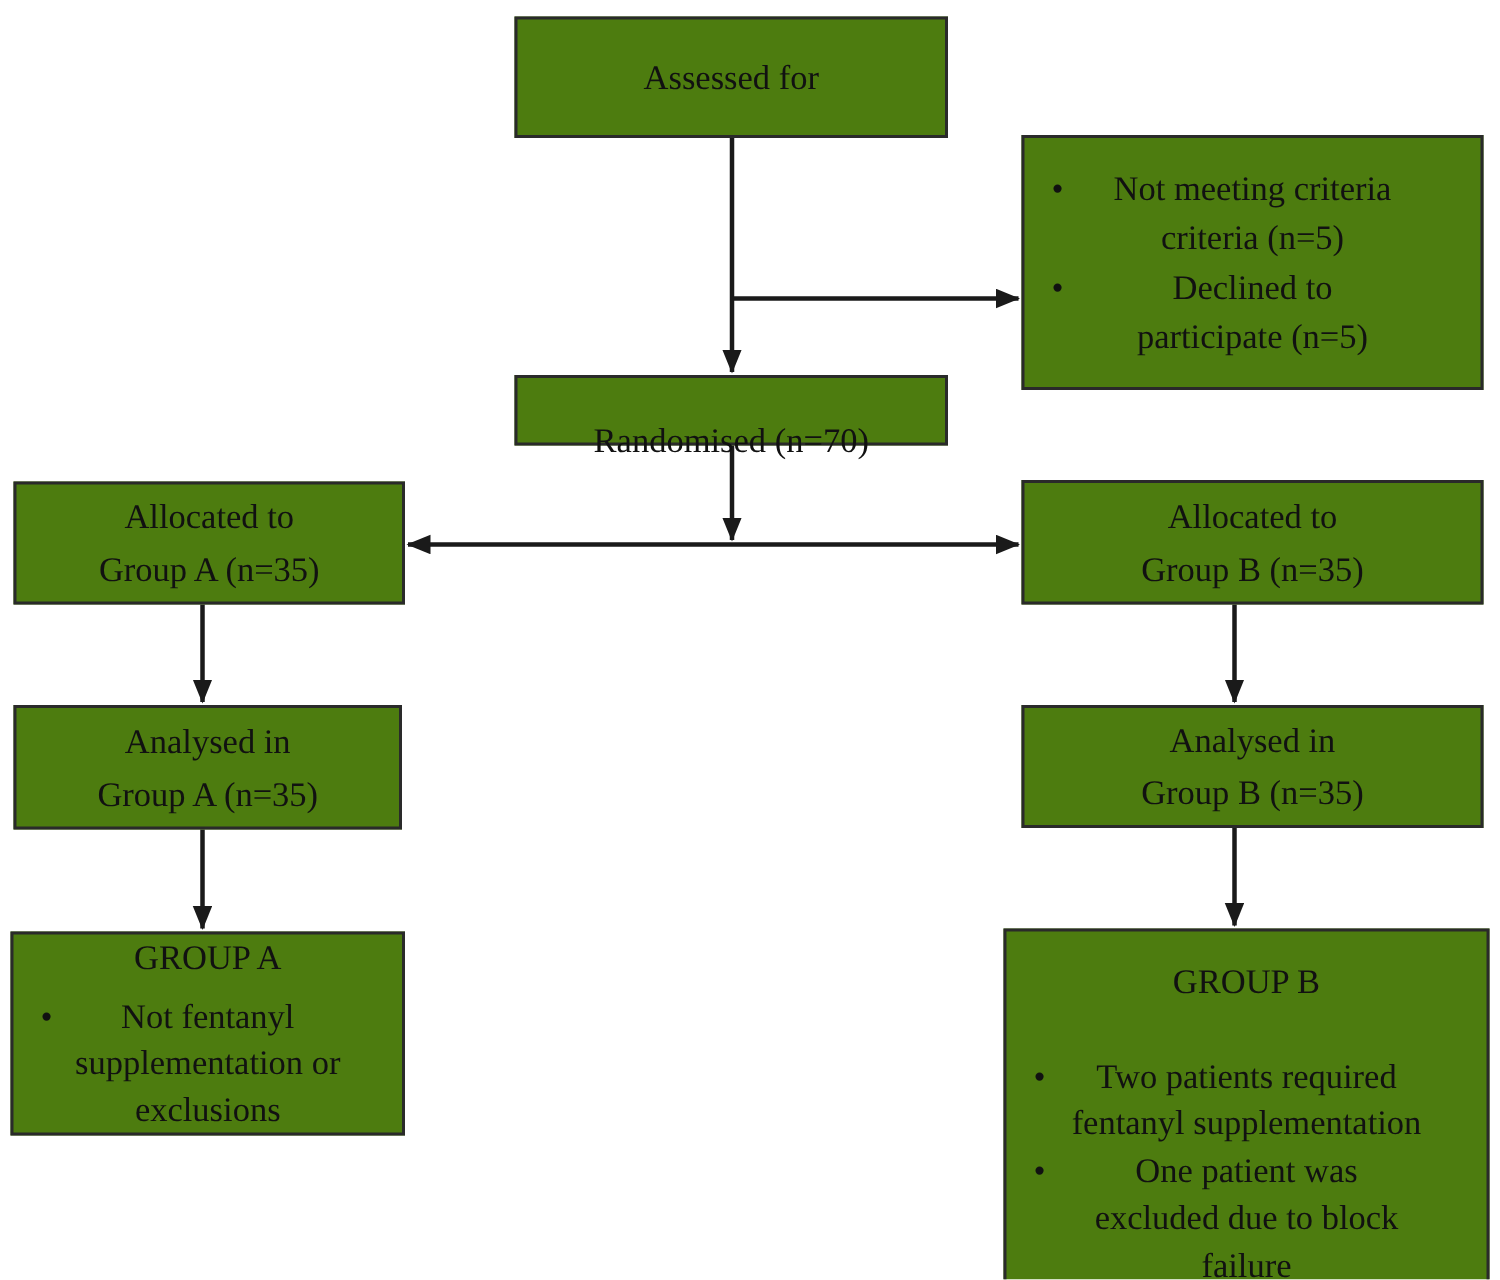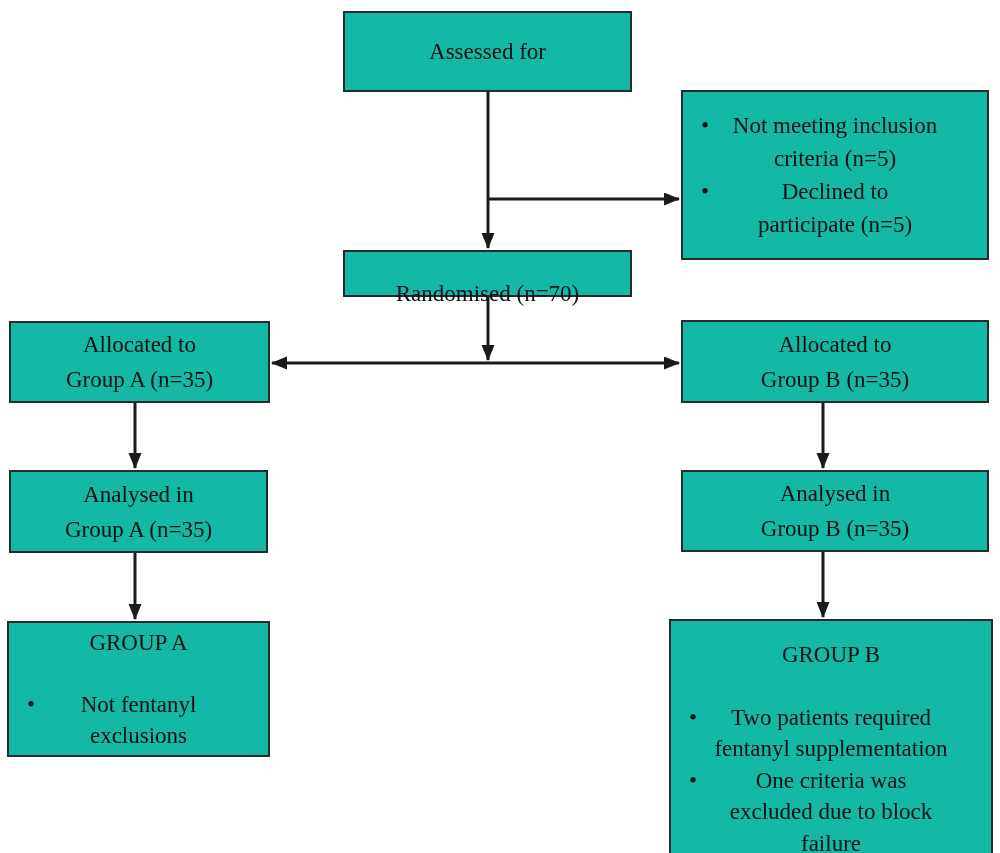--- a/index.html
+++ b/index.html
@@ -22,21 +22,21 @@
     left: 0;
     top: 0;
     width: 1000px;
     height: 853px;
     pointer-events: none;
   }
   .box {
     position: absolute;
     box-sizing: border-box;
     border: 2.5px solid #2a2a2a;
-    background: #14b8a6;
+    background: #4d7c0f;
     display: flex;
     flex-direction: column;
     justify-content: center;
     padding: 0 4px;
   }
   .line {
     position: relative;
     text-align: center;
     white-space: nowrap;
   }
@@ -65,21 +65,21 @@
         <line x1="823" y1="403" x2="823" y2="468" marker-end="url(#arrowhead)"></line>
         <line x1="135" y1="553" x2="135" y2="619" marker-end="url(#arrowhead)"></line>
         <line x1="823" y1="552" x2="823" y2="617" marker-end="url(#arrowhead)"></line>
       </g>
   </svg>
 
 <div class="box" style="left: 343px; top: 11px; width: 289px; height: 81px;">
       <div class="line" style="line-height: 35px; height: 35px;"><span>Assessed for</span></div>
     </div>
     <div class="box" style="left: 681px; top: 90px; width: 308px; height: 170px;">
-      <div class="line" style="line-height: 33px; height: 33px;"><span class="bullet">•</span><span>Not meeting inclusion</span></div>
+      <div class="line" style="line-height: 33px; height: 33px;"><span class="bullet">•</span><span>Not meeting criteria</span></div>
       <div class="line" style="line-height: 33px; height: 33px;"><span>criteria (n=5)</span></div>
       <div class="line" style="line-height: 33px; height: 33px;"><span class="bullet">•</span><span>Declined to</span></div>
       <div class="line" style="line-height: 33px; height: 33px;"><span>participate (n=5)</span></div>
     </div>
     <div class="box" style="left: 343px; top: 250px; width: 289px; height: 47px;">
       <div class="line" style="line-height: 35px; height: 35px; margin-top: 39px;"><span>Randomised (n=70)</span></div>
     </div>
     <div class="box" style="left: 9px; top: 321px; width: 261px; height: 82px;">
       <div class="line" style="line-height: 35px; height: 35px;"><span>Allocated to</span></div>
       <div class="line" style="line-height: 35px; height: 35px;"><span>Group A (n=35)</span></div>
@@ -93,24 +93,25 @@
       <div class="line" style="line-height: 35px; height: 35px;"><span>Group A (n=35)</span></div>
     </div>
     <div class="box" style="left: 681px; top: 470px; width: 308px; height: 82px;">
       <div class="line" style="line-height: 35px; height: 35px;"><span>Analysed in</span></div>
       <div class="line" style="line-height: 35px; height: 35px;"><span>Group B (n=35)</span></div>
     </div>
     <div class="box" style="left: 7px; top: 621px; width: 263px; height: 136px;">
       <div class="line" style="line-height: 31px; height: 31px;"><span>GROUP A</span></div>
       <div class="line" style="line-height: 31px; height: 31px;"><span></span></div>
       <div class="line" style="line-height: 31px; height: 31px;"><span class="bullet">•</span><span>Not fentanyl</span></div>
+      <div class="line" style="line-height: 31px; height: 31px;"><span>supplementation or</span></div>
       <div class="line" style="line-height: 31px; height: 31px;"><span>exclusions</span></div>
     </div>
     <div class="box" style="left: 669px; top: 619px; width: 324px; height: 260px;">
       <div class="line" style="line-height: 31.5px; height: 31.5px;"><span>GROUP B</span></div>
       <div class="line" style="line-height: 31.5px; height: 31.5px;"><span></span></div>
       <div class="line" style="line-height: 31.5px; height: 31.5px;"><span class="bullet">•</span><span>Two patients required</span></div>
       <div class="line" style="line-height: 31.5px; height: 31.5px;"><span>fentanyl supplementation</span></div>
-      <div class="line" style="line-height: 31.5px; height: 31.5px;"><span class="bullet">•</span><span>One criteria was</span></div>
+      <div class="line" style="line-height: 31.5px; height: 31.5px;"><span class="bullet">•</span><span>One patient was</span></div>
       <div class="line" style="line-height: 31.5px; height: 31.5px;"><span>excluded due to block</span></div>
       <div class="line" style="line-height: 31.5px; height: 31.5px;"><span>failure</span></div>
     </div>
   </div>
 
 </body></html>

